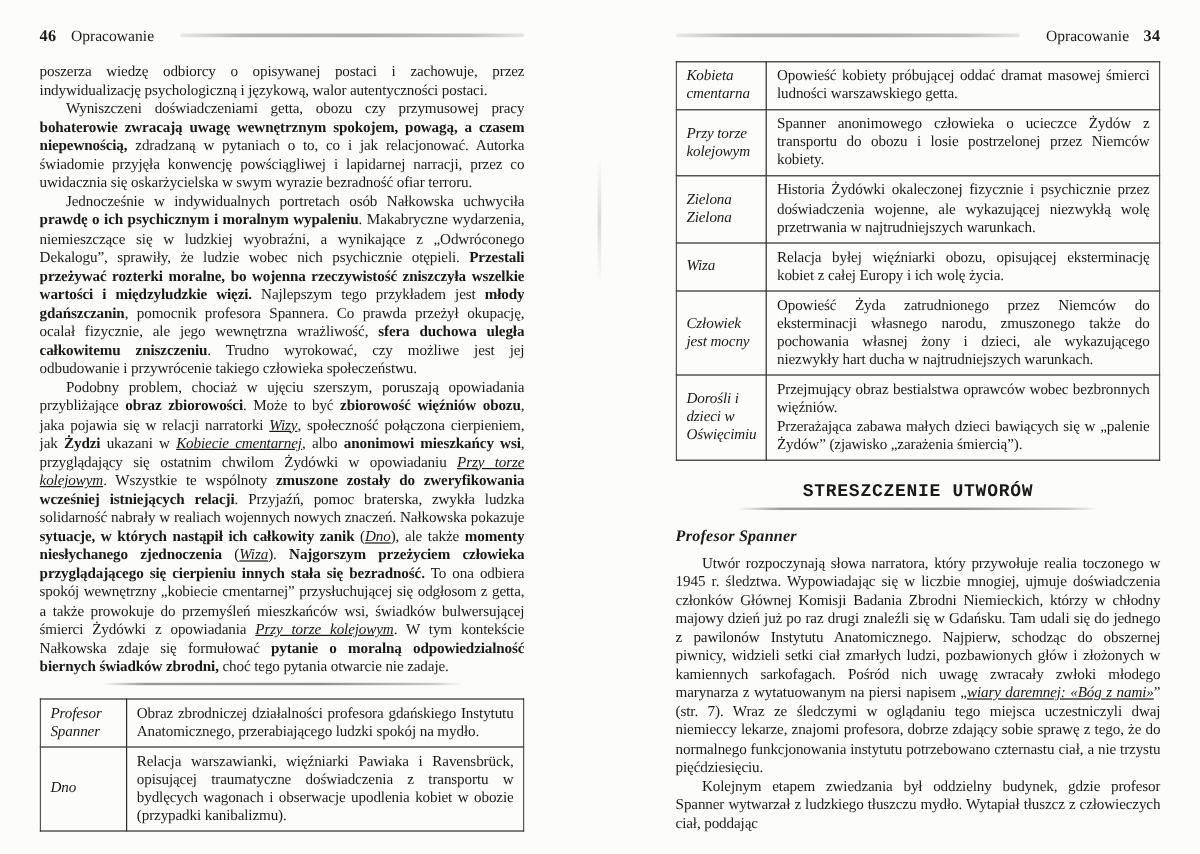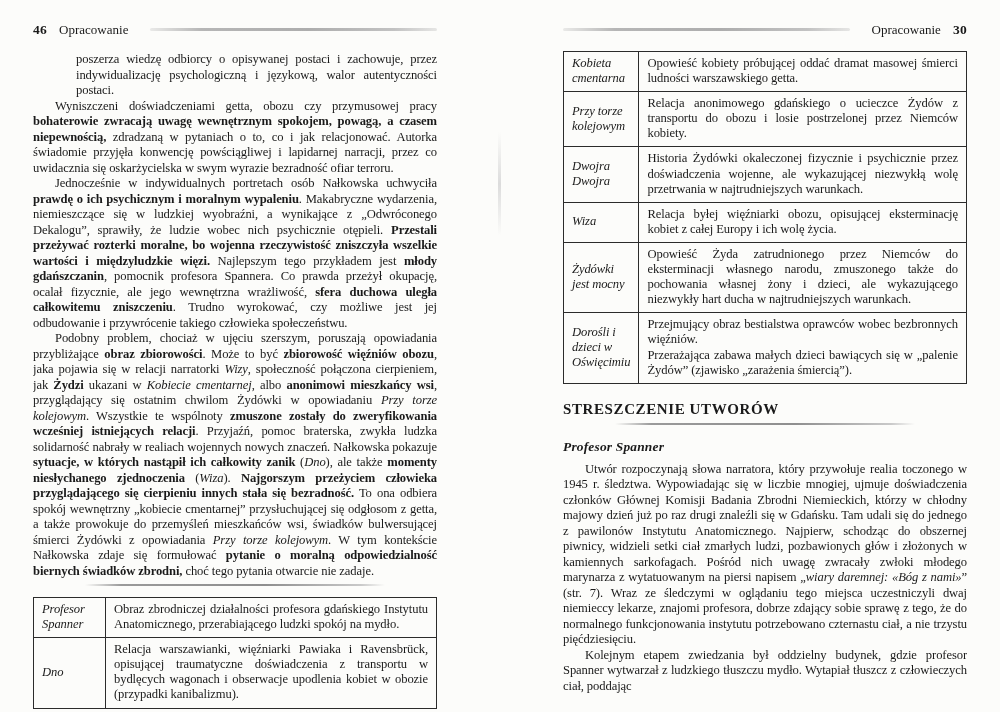--- a/index.html
+++ b/index.html
@@ -34,28 +34,28 @@
   }
 
   
   .body {
     font-size: 12.6px; line-height: 15.5px;
     text-align: justify; letter-spacing: -0.1px;
   }
   .page.left  .body { margin-top: 15px; }
   .page.right .body { margin-top: 7px; }
   .body p { margin: 0; text-indent: 22px; }
-  .body p.noindent { text-indent: 0; margin-left: 43px; }
+  .body p.noindent { text-indent: 0; }
   .b { font-weight: bold; }
-  .i { font-style: italic; }
+  .i { font-style: italic; text-decoration: underline; }
 
   
   .section-heading {
-    margin: 17px 0 0; text-align: left;
-    font-size: 15px; font-weight: bold; letter-spacing: 0.6px;
+    margin: 17px 0 0; text-align: center;
+    font-size: 15px; font-weight: bold; letter-spacing: 0.6px; font-family: Liberation Mono, monospace;
   }
   .heading-rule {
     width: 300px; height: 2px; margin: 5px auto 0;
     background: linear-gradient(to right,
       rgba(150,150,150,0), #9a9a9a 12%, #8f8f8f 60%, #c9c9c9 92%, rgba(150,150,150,0));
   }
 
   
   .story-subheading {
     margin: 14px 0 6px; font-size: 13.4px;
@@ -125,51 +125,51 @@
         </tbody>
     </table>
   </div>
 
   <div class="page right">
     <div class="page-header">
       <span class="header-rule"></span>
       <span class="gap-m"></span>
       <span class="section-label">Opracowanie</span>
       <span class="gap-s"></span>
-      <span class="page-num">30</span>
+      <span class="page-num">34</span>
     </div>
 
     <table class="events">
       <tbody>
           <tr>
             <td class="term">Kobieta cmentarna</td>
             <td class="desc">
               <div>Opowieść kobiety próbującej oddać dramat masowej śmierci ludności warszawskiego getta.</div>
             </td>
           </tr>
           <tr>
             <td class="term">Przy torze kolejowym</td>
             <td class="desc">
-              <div>Relacja anonimowego gdańskiego o ucieczce Żydów z transportu do obozu i losie postrzelonej przez Niemców kobiety.</div>
+              <div>Spanner anonimowego człowieka o ucieczce Żydów z transportu do obozu i losie postrzelonej przez Niemców kobiety.</div>
             </td>
           </tr>
           <tr>
-            <td class="term">Dwojra Dwojra</td>
+            <td class="term">Zielona Zielona</td>
             <td class="desc">
               <div>Historia Żydówki okaleczonej fizycznie i psychicznie przez doświadczenia wojenne, ale wykazującej niezwykłą wolę przetrwania w najtrudniejszych warunkach.</div>
             </td>
           </tr>
           <tr>
             <td class="term">Wiza</td>
             <td class="desc">
               <div>Relacja byłej więźniarki obozu, opisującej eksterminację kobiet z całej Europy i ich wolę życia.</div>
             </td>
           </tr>
           <tr>
-            <td class="term">Żydówki jest mocny</td>
+            <td class="term">Człowiek jest mocny</td>
             <td class="desc">
               <div>Opowieść Żyda zatrudnionego przez Niemców do eksterminacji własnego narodu, zmuszonego także do pochowania własnej żony i dzieci, ale wykazującego niezwykły hart ducha w najtrudniejszych warunkach.</div>
             </td>
           </tr>
           <tr>
             <td class="term">Dorośli i dzieci w Oświęcimiu</td>
             <td class="desc">
               <div>Przejmujący obraz bestialstwa oprawców wobec bezbronnych więźniów.</div>
               <div>Przerażająca zabawa małych dzieci bawiących się w „palenie Żydów” (zjawisko „zarażenia śmiercią”).</div>
             </td>

